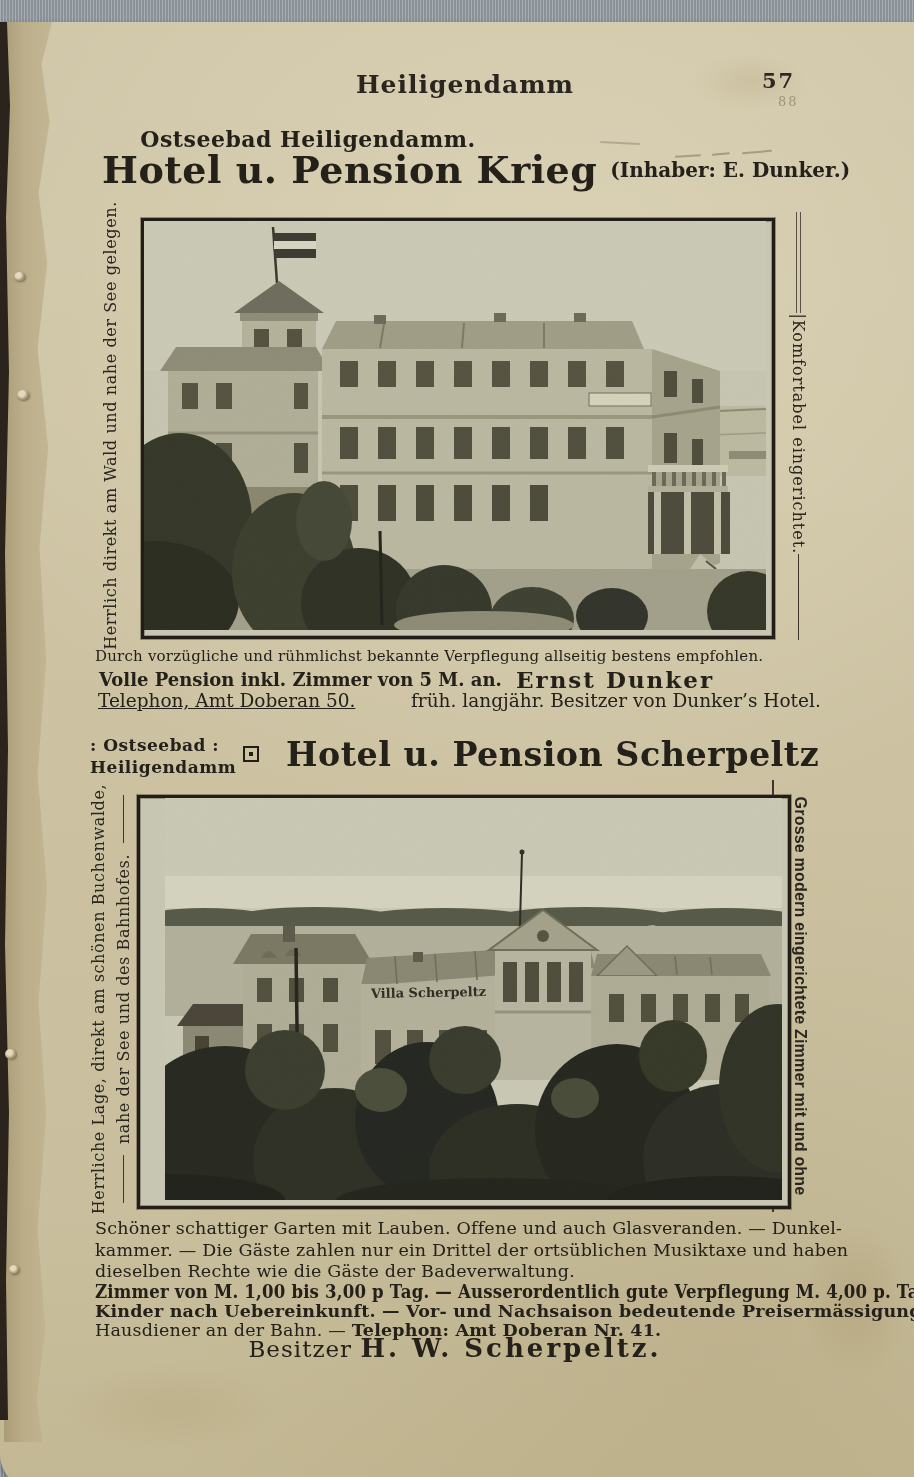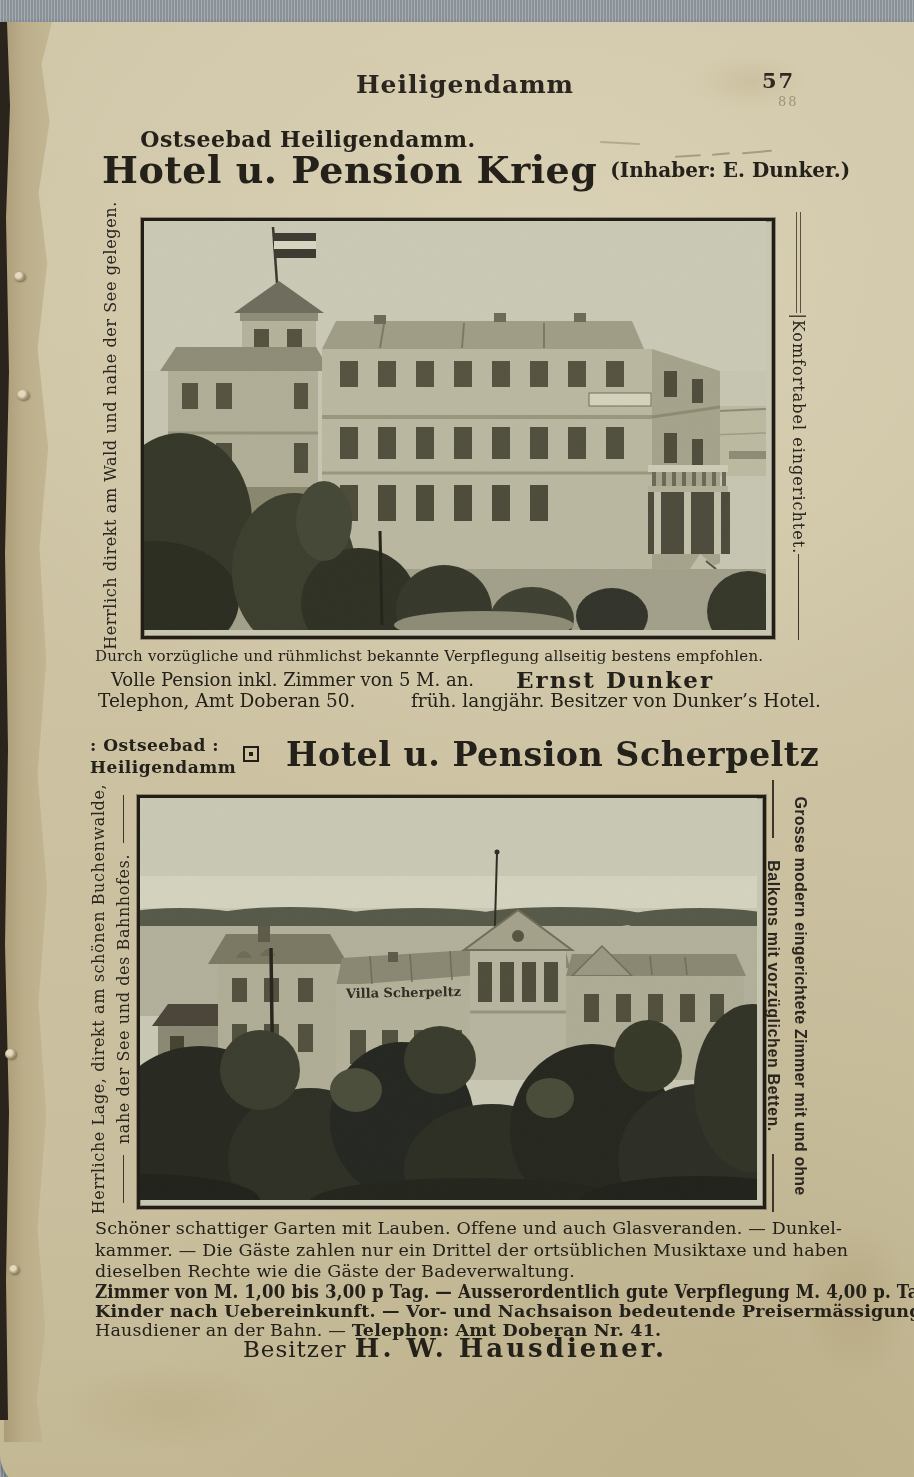--- a/index.html
+++ b/index.html
@@ -46,37 +46,37 @@
   #page-number{position:absolute;left:762px;top:46px;font-size:21px;font-weight:bold;letter-spacing:2px;color:#2e2822;}
 
   #krieg-kicker{position:absolute;left:93px;top:104px;width:430px;text-align:center;
     font-size:22px;font-weight:bold;letter-spacing:.5px;}
   #krieg-title-row{position:absolute;left:102px;top:124px;width:710px;white-space:nowrap;}
   #krieg-title{display:inline-block;font-size:38px;font-weight:bold;letter-spacing:.5px;line-height:48px;}
   #krieg-owner{display:inline-block;font-size:20px;font-weight:bold;margin-left:13px;vertical-align:6px;}
 
   .photo-frame{position:absolute;border:3px solid #221e17;box-shadow:0 0 0 1px rgba(70,62,48,.45), inset 0 0 0 1px rgba(70,62,48,.4);background:#c6c6b3;}
   #photo1{left:141px;top:196px;width:628px;height:415px;}
-  #photo2{left:137px;top:773px;width:623px;height:408px;}
+  #photo2{left:137px;top:773px;width:623px;height:408px;padding-left:25px;}
   .photo-frame svg{display:block;}
 
   
   .vwrap{position:absolute;}
   .vrot-ccw,.vrot-cw{position:absolute;top:0;left:0;transform-origin:0 0;}
   .vline{display:flex;align-items:center;justify-content:center;white-space:nowrap;
     font-size:16px;letter-spacing:.6px;color:#2a251e;}
   .rule{height:0;border-top:1.6px solid #3c362c;}
   .rule.dbl{border-top:1px solid #555042;border-bottom:1px solid #555042;height:3px;}
 
   #krieg-caption1{position:absolute;left:95px;top:625px;width:720px;font-size:15px;letter-spacing:.2px;white-space:nowrap;}
   #krieg-caption2{position:absolute;left:95px;top:644px;width:720px;height:26px;}
-  #krieg-pension{position:absolute;left:16px;top:3px;font-size:18px;font-weight:normal;white-space:nowrap;}
+  #krieg-pension{position:absolute;left:4px;top:3px;font-size:18px;font-weight:bold;white-space:nowrap;}
   #krieg-name{position:absolute;left:320px;width:400px;text-align:center;top:0;font-size:23px;font-weight:bold;letter-spacing:2px;white-space:nowrap;}
   #krieg-caption3{position:absolute;left:98px;top:668px;width:717px;height:24px;font-size:18.5px;}
-  #krieg-tel{position:absolute;left:0;top:0;white-space:nowrap;}
+  #krieg-tel{position:absolute;left:0;top:0;white-space:nowrap;text-decoration:underline;}
   #krieg-besitzer{position:absolute;left:313px;top:0;width:404px;text-align:right;white-space:nowrap;}
 
   #sch-kicker{position:absolute;left:90px;top:712px;width:200px;font-size:17px;font-weight:bold;line-height:22px;letter-spacing:.5px;}
   #sch-bullet{position:absolute;left:243px;top:724px;width:12px;height:12px;border:2.5px solid #221e17;display:flex;align-items:center;justify-content:center;}
   #sch-bullet i{width:4px;height:4px;background:#221e17;display:block;}
   #sch-title{position:absolute;left:286px;top:712px;font-size:34px;font-weight:bold;letter-spacing:.5px;white-space:nowrap;transform:scaleX(.98);transform-origin:0 0;}
 
   .sch-body{position:absolute;left:95px;width:720px;font-size:17.5px;letter-spacing:.2px;white-space:nowrap;}
   .sch-bold{font-weight:bold;}
   #sch-owner-line{position:absolute;left:95px;top:1311px;width:720px;text-align:center;white-space:nowrap;}
@@ -440,16 +440,16 @@
   <div class="sch-body" style="top:1218px;">kammer. — Die Gäste zahlen nur ein Drittel der ortsüblichen Musiktaxe und haben</div>
   <div class="sch-body" style="top:1196px;">Schöner schattiger Garten mit Lauben.  Offene und auch Glasveranden. — Dunkel-</div>
   <div class="sch-body center" style="top:1239px;">dieselben Rechte wie die Gäste der Badeverwaltung.</div>
   <div class="sch-body sch-bold" style="top:1259px;transform:scaleX(.92);transform-origin:0 0;font-size:18px;">Zimmer von M. 1,00 bis 3,00 p Tag. — Ausserordentlich gute Verpflegung M. 4,00 p. Tag.</div>
   <div class="sch-body sch-bold" style="top:1279px;font-size:17.5px;">Kinder nach Uebereinkunft. — Vor- und Nachsaison bedeutende Preisermässigung.</div>
   <div class="sch-body center" style="top:1298px;">
     <span>Hausdiener an der Bahn. — </span><span class="sch-bold">Telephon: Amt Doberan Nr. 41.</span>
   </div>
   <div id="sch-owner-line">
     <span id="sch-owner-prefix">Besitzer </span>
-    <span id="sch-owner-name">H. W. Hausdiener.</span>
+    <span id="sch-owner-name">H. W. Scherpeltz.</span>
   </div>
 
 </div>
 
 </body></html>

